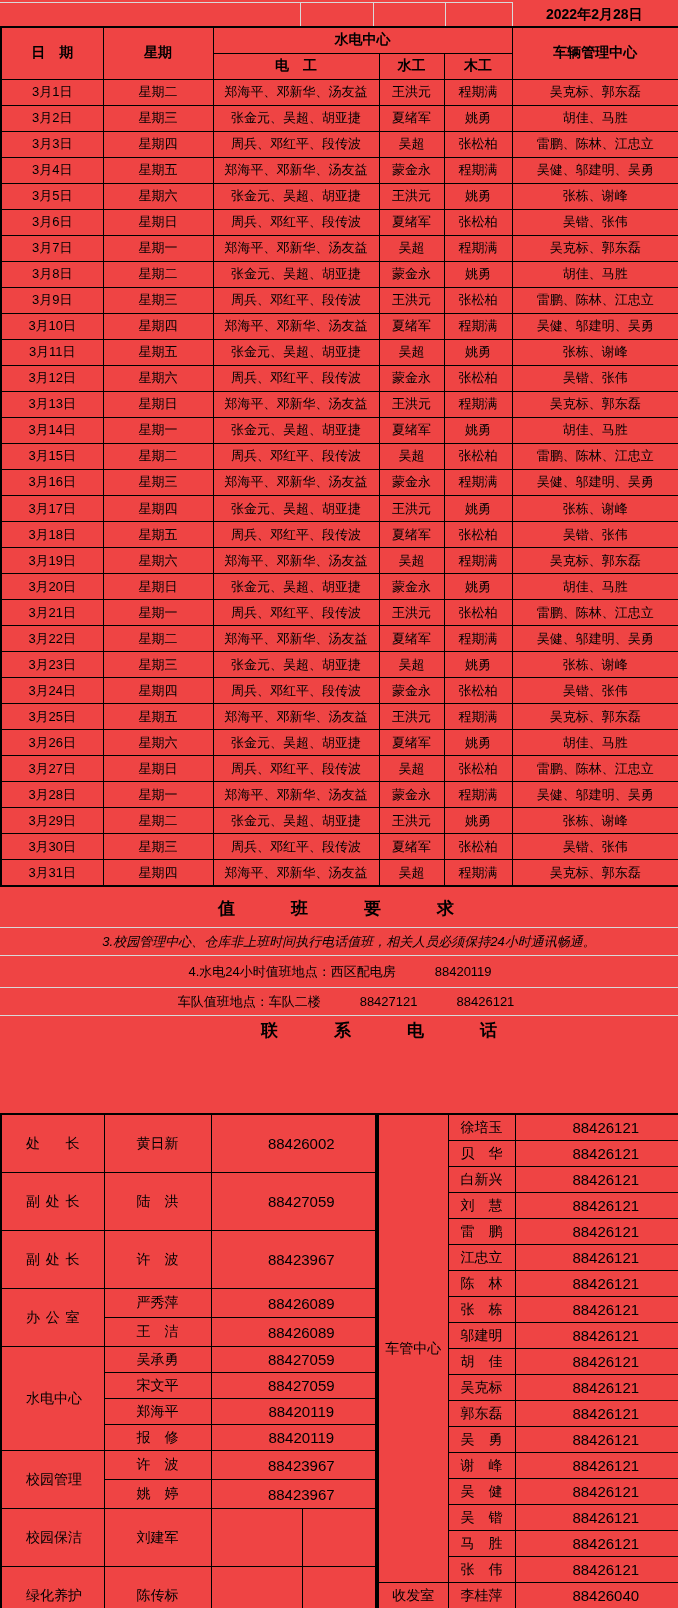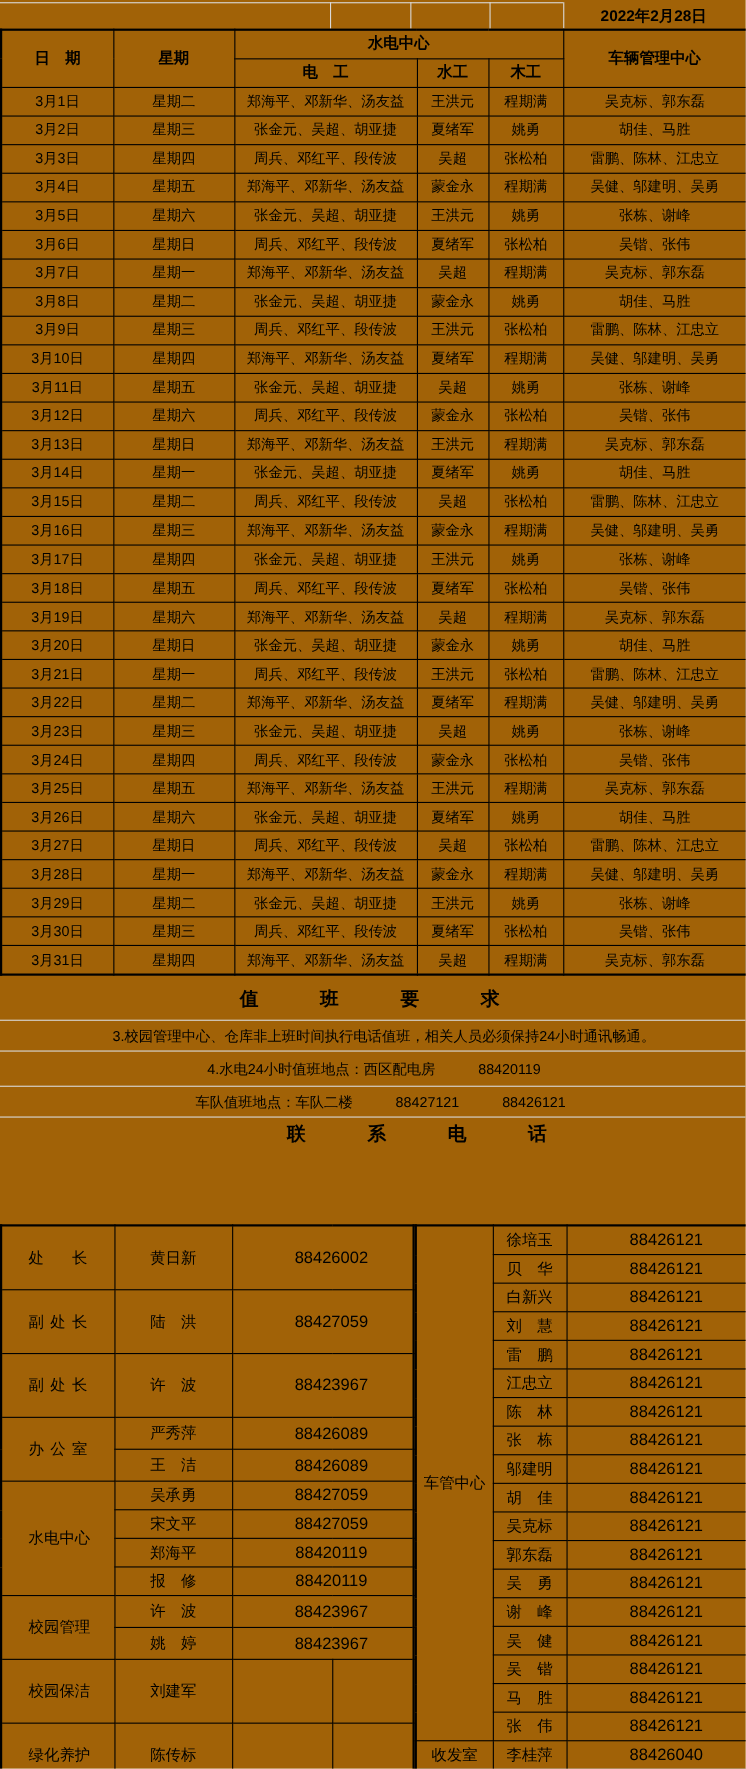--- a/index.html
+++ b/index.html
@@ -1,17 +1,17 @@
 <!DOCTYPE html>
 <html><head>
 <meta charset="utf-8">
 <style>
   html,body{margin:0;padding:0;background:#fff;}
   body{width:678px;height:1608px;font-family:"Liberation Sans","DejaVu Sans",sans-serif;color:#000;}
-  #page{position:relative;width:678px;height:1608px;overflow:hidden;background:#a16207;}
+  #page{position:relative;width:678px;height:1608px;overflow:hidden;background:#ef4444;}
 
   
   .gl{position:absolute;background:#d9d9d9;}
   #gl-top{left:0;top:2px;width:512px;height:1px;}
   .gl-v{top:2px;width:1px;height:24px;}
   #date-label{position:absolute;left:546px;top:6px;font-size:14px;font-weight:bold;white-space:nowrap;}
 
   
   #roster{position:absolute;left:0;top:26px;}
   table{border-collapse:collapse;table-layout:fixed;}
@@ -23,21 +23,21 @@
   #roster tbody tr{height:26px;}
 
   
   #reqs{position:absolute;left:0;top:888px;width:678px;text-align:center;}
   .req-row{position:relative;width:678px;border-bottom:1px solid #d9d9d9;box-sizing:border-box;}
   .sec-title{position:absolute;font-size:17px;font-weight:bold;letter-spacing:56px;white-space:nowrap;}
   #req-title-row{height:40px;}
   #req-title-row .sec-title{left:218px;top:9px;}
   #note1{height:40px;font-size:13px;line-height:19px;padding:2px 2px 0 2px;box-sizing:border-box;}
   #note2{height:32px;font-size:13px;line-height:32px;padding-left:2px;}
-  #note3{height:28px;font-size:13px;line-height:28px;padding-left:20px;}
+  #note3{height:28px;font-size:13px;line-height:28px;padding-left:20px;font-style:italic;}
   #note4{height:32px;font-size:13px;line-height:32px;padding-left:2px;}
   #note4b{height:28px;font-size:13px;line-height:28px;padding-left:14px;}
   #contact-title-row{height:25px;border-bottom:none;}
   #contact-title-row .sec-title{left:227px;top:3px;margin-left:34px;}
 
   
   #contacts{position:absolute;left:0;top:1113px;width:678px;display:flex;align-items:flex-start;}
   .ctab{border:2px solid #000;}
   #ctab-left{width:375px;}
   #ctab-right{width:303px;}

